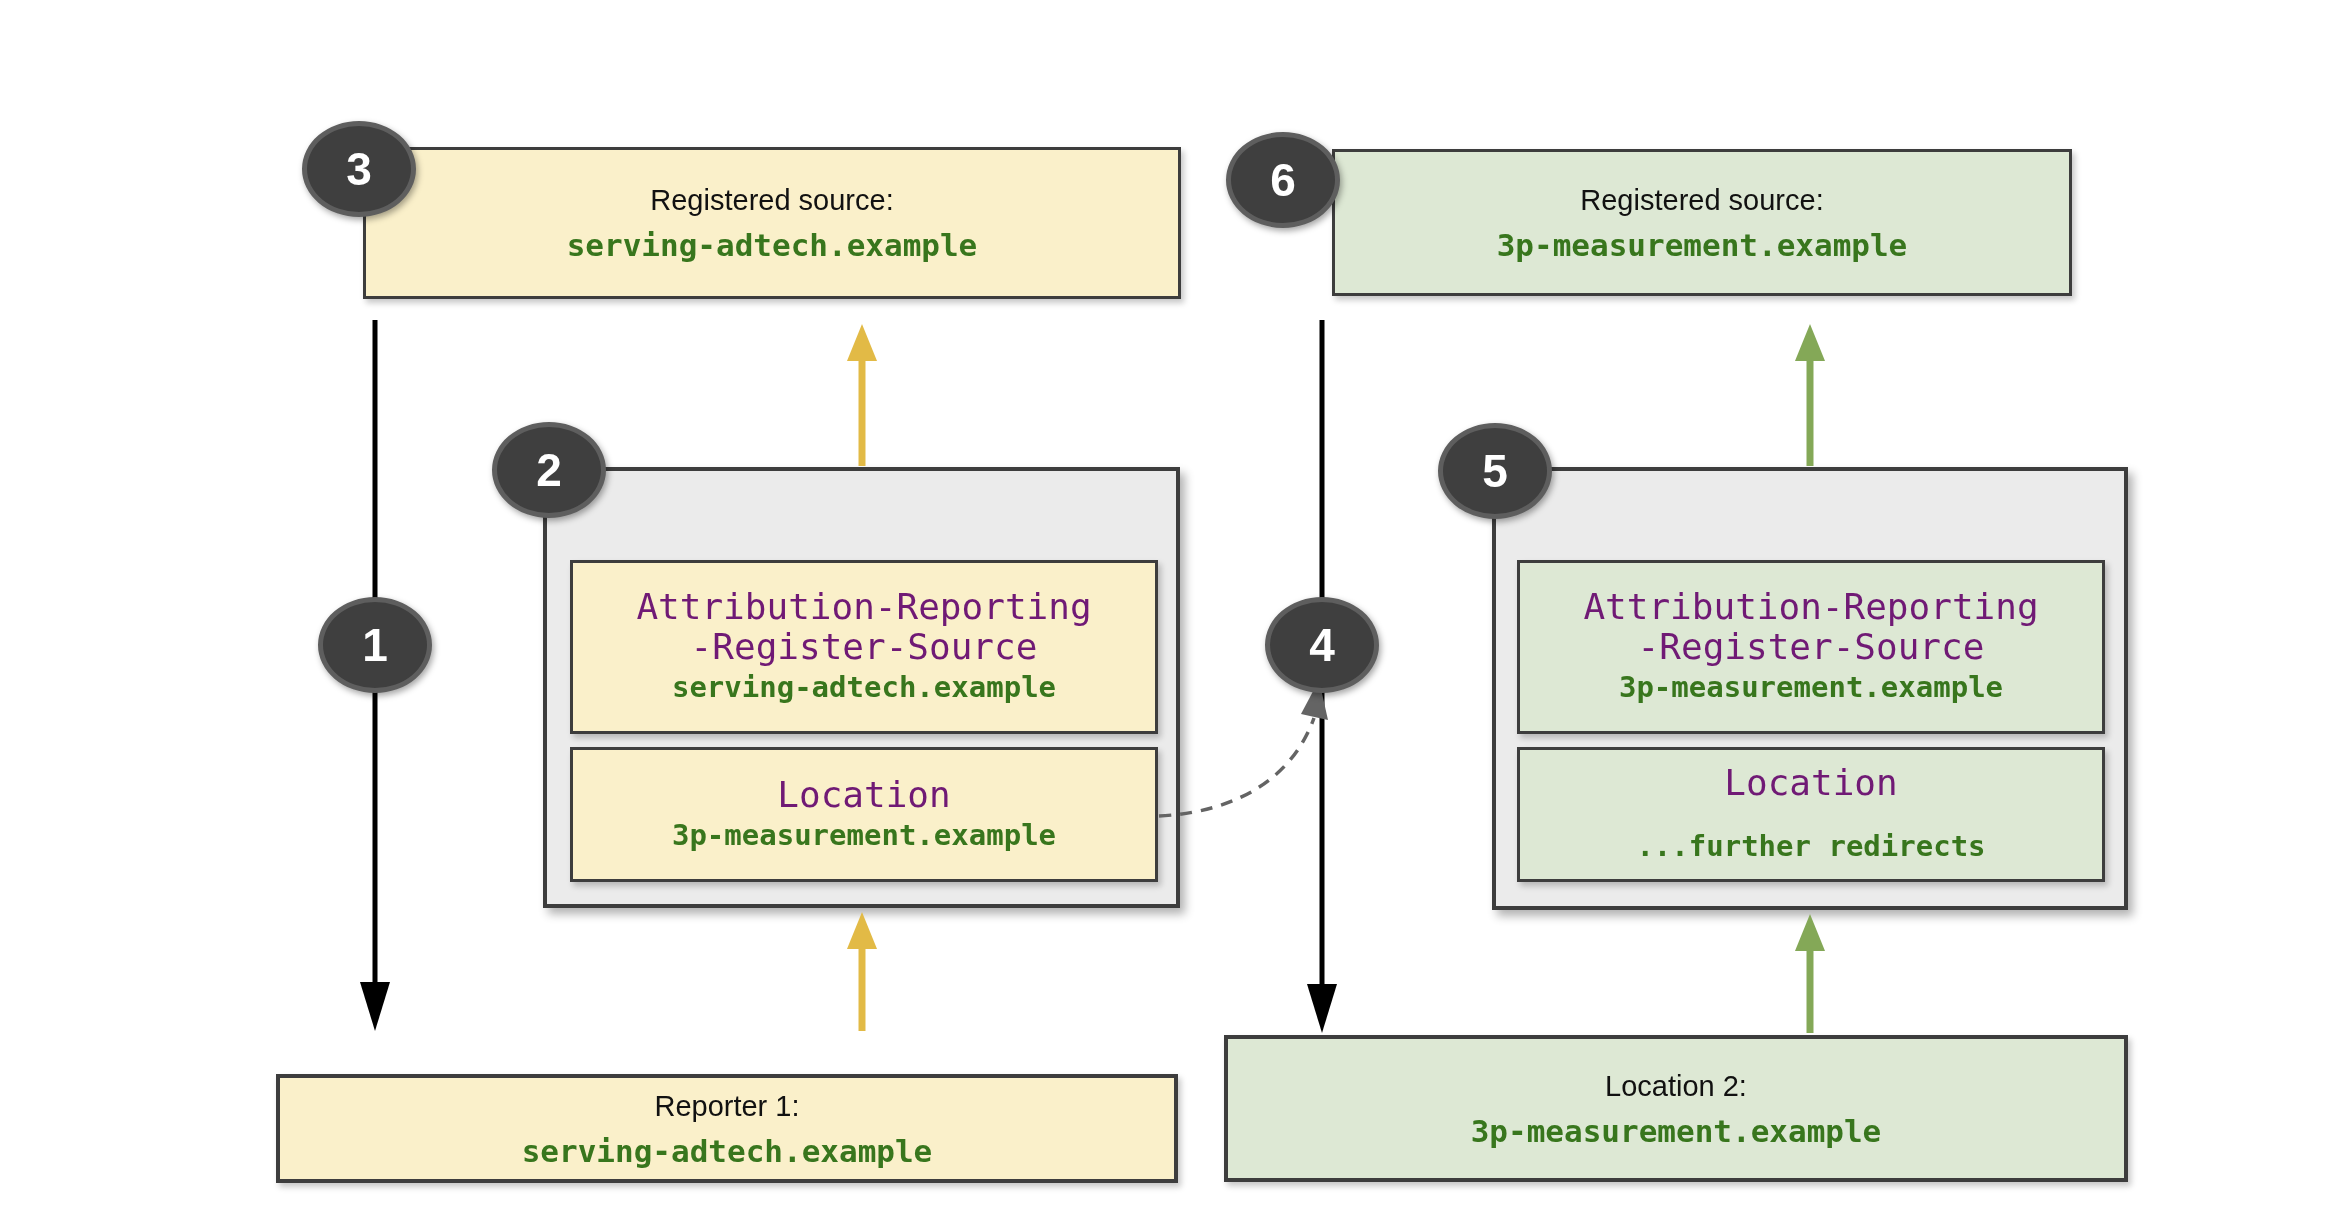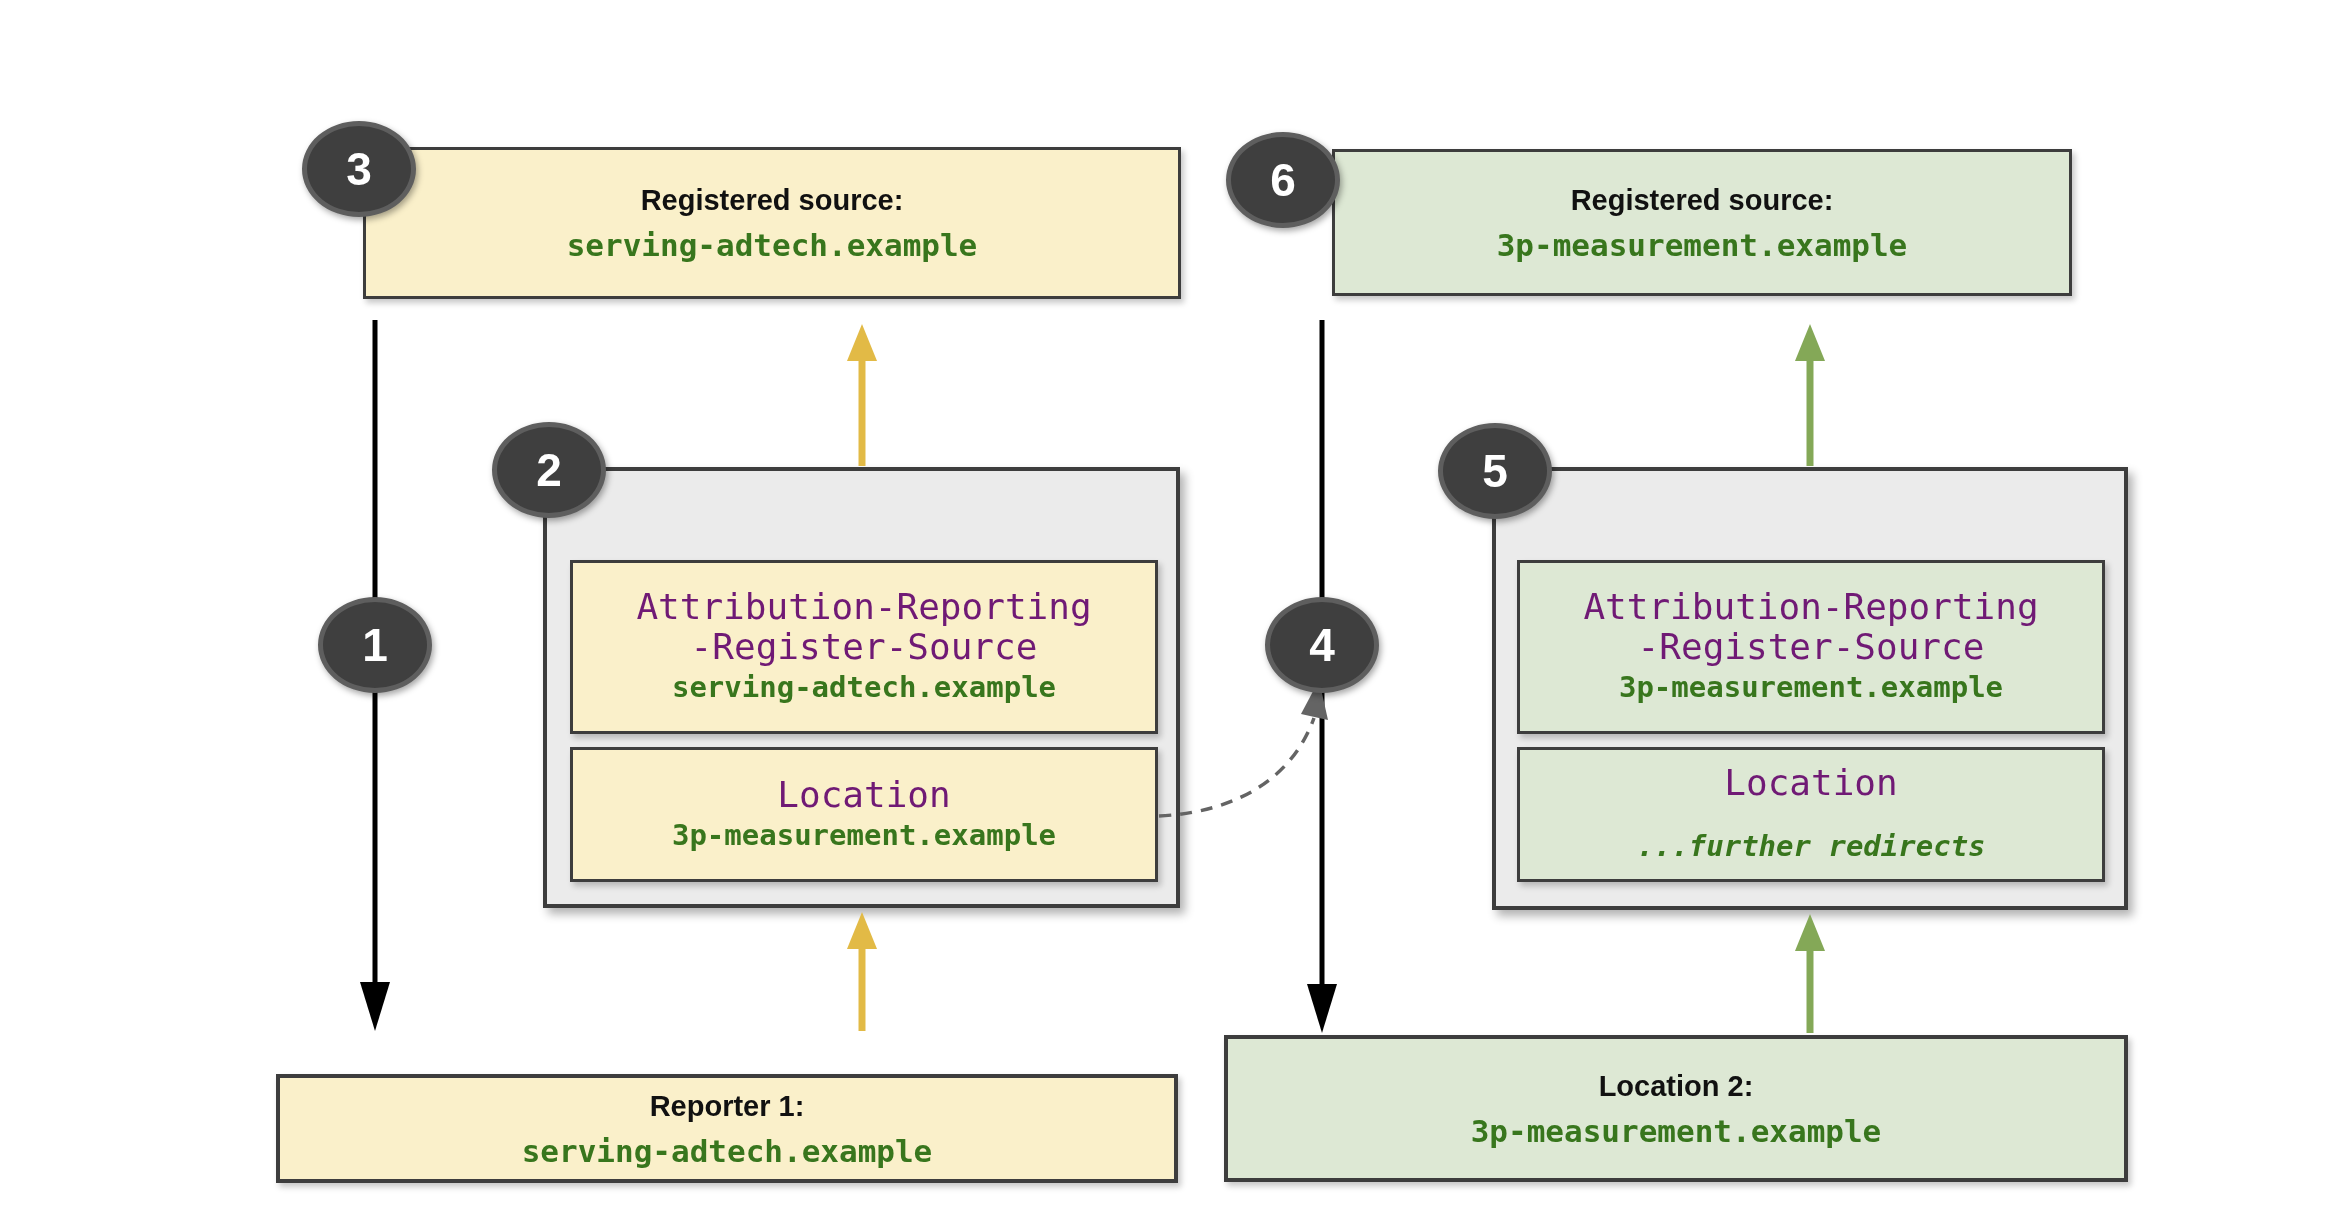--- a/index.html
+++ b/index.html
@@ -9,27 +9,27 @@
   
   .gray-box{position:absolute;background:var(--gray-fill,#ebebeb);
             border:4px solid var(--border,#3d3d3d);box-sizing:border-box;
             box-shadow:5px 6px 9px rgba(0,0,0,.30);z-index:1;}
   .fill-box{position:absolute;box-sizing:border-box;border:3px solid var(--border,#3d3d3d);
             display:flex;flex-direction:column;align-items:center;justify-content:center;
             z-index:1;box-shadow:3px 4px 6px rgba(0,0,0,.22);}
   .yellow{background:var(--yellow-fill,#faf0ca);}
   .green{background:var(--green-fill,#dde8d4);}
 
-  .sans-label{font-size:29px;color:#111;line-height:45px;font-weight:bold;}
+  .sans-label{font-size:29px;color:#111;line-height:45px;}
   .mono-domain{font-family:"DejaVu Sans Mono", monospace;font-weight:bold;font-size:31px;
                color:var(--green-text,#38761d);line-height:45px;}
   .mono-black{font-family:"DejaVu Sans Mono", monospace;font-size:36px;color:#701a75;line-height:40px;}
   .mono-green{font-family:"DejaVu Sans Mono", monospace;font-weight:bold;font-size:29px;
               color:var(--green-text,#38761d);line-height:40px;}
-  .italic-green{font-style:italic;margin-top:23px;}
+  .italic-green{margin-top:23px;}
 
   
   #browser-box{left:282px;top:48px;width:1846px;height:274px;}
   #browser-title{position:absolute;left:0;right:0;top:26px;text-align:center;
                  font-size:37px;color:#111;}
   #reg-source-1{left:363px;top:147px;width:818px;height:152px;}
   #reg-source-2{left:1332px;top:149px;width:740px;height:147px;}
 
   #response-box-1{left:543px;top:467px;width:637px;height:441px;}
   #response-box-2{left:1492px;top:467px;width:636px;height:443px;}

